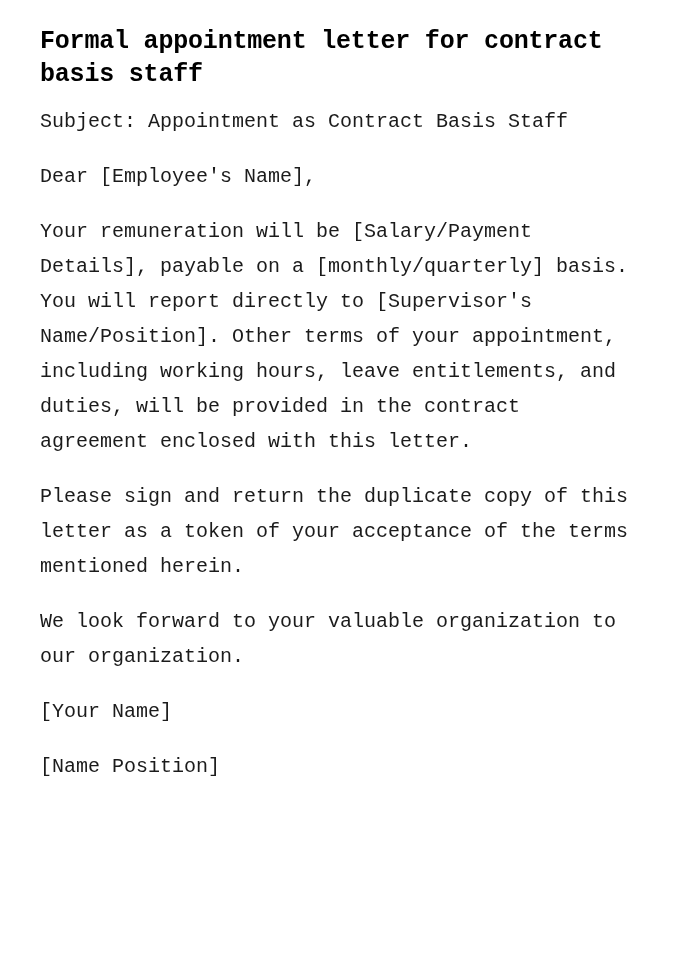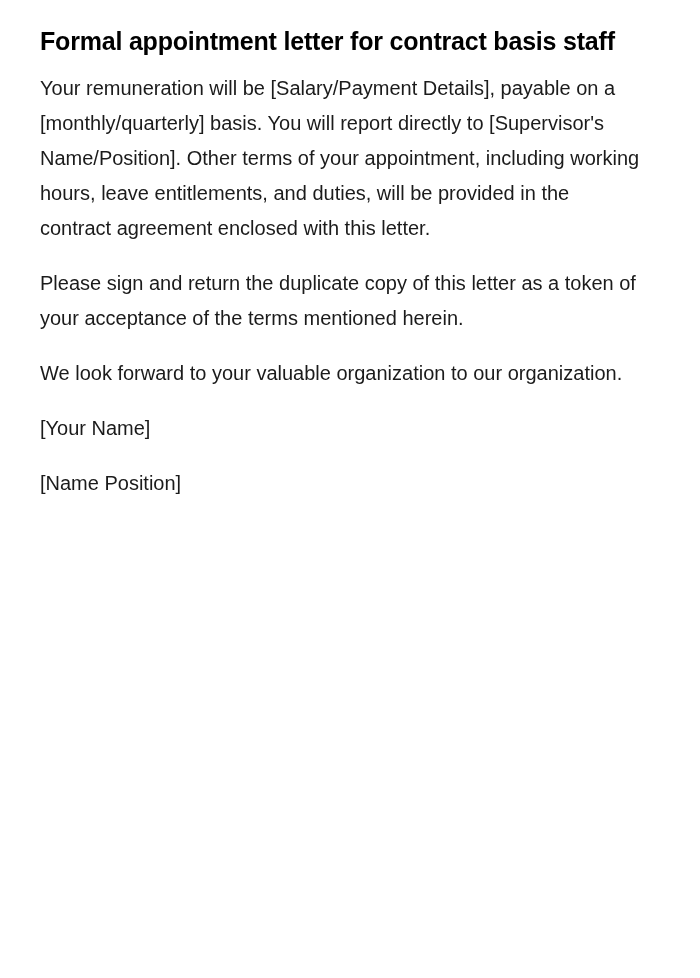--- a/index.html
+++ b/index.html
@@ -13,20 +13,21 @@
     font-family: "Liberation Sans", sans-serif;
     overflow: hidden;
   }
   .page {
     box-sizing: border-box;
     width: 700px;
     padding: 25px 40px 0 40px;
   }
   .letter {
     width: 600px;
+    font-family: Liberation Mono, monospace;
   }
   h1.doc-title {
     font-size: 25px;
     line-height: 33px;
     font-weight: 700;
     color: #000000;
     letter-spacing: -0.2px;
     margin: 0 0 13px 0;
   }
   p.doc-text {
@@ -38,21 +39,23 @@
   }
 </style>
 </head>
 <body>
 
 <div class="page">
   <div class="letter">
 
     <h1 class="doc-title">Formal appointment letter for contract basis staff</h1>
 
+    <p class="doc-text">Subject: Appointment as Contract Basis Staff</p>
 
+    <p class="doc-text">Dear [Employee's Name],</p>
 
 
     <p class="doc-text">Your remuneration will be [Salary/Payment Details], payable on a [monthly/quarterly] basis. You will report directly to [Supervisor's Name/Position]. Other terms of your appointment, including working hours, leave entitlements, and duties, will be provided in the contract agreement enclosed with this letter.</p>
 
     <p class="doc-text">Please sign and return the duplicate copy of this letter as a token of your acceptance of the terms mentioned herein.</p>
 
     <p class="doc-text">We look forward to your valuable organization to our organization.</p>
 
 
     <p class="doc-text">[Your Name]</p>

